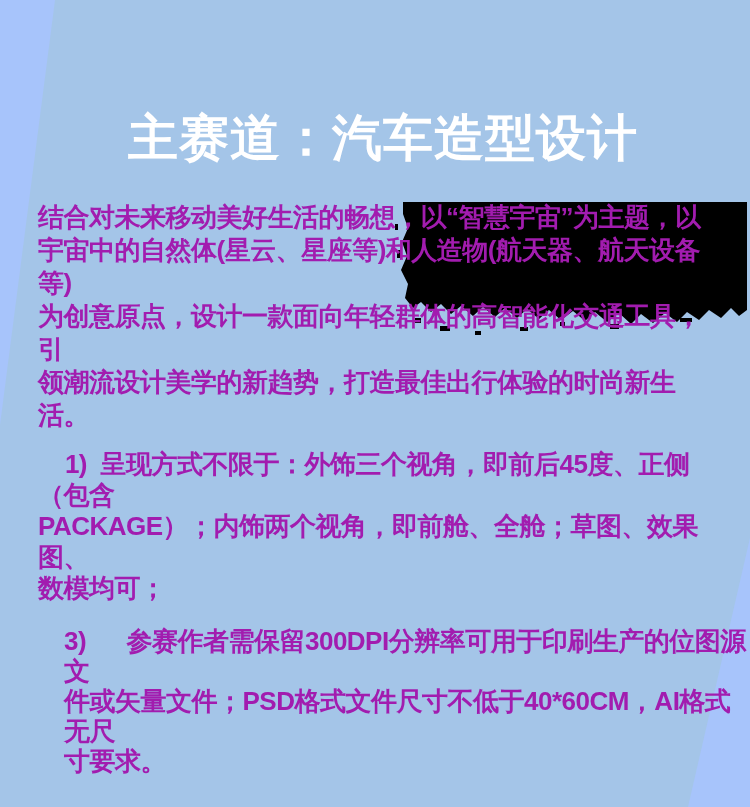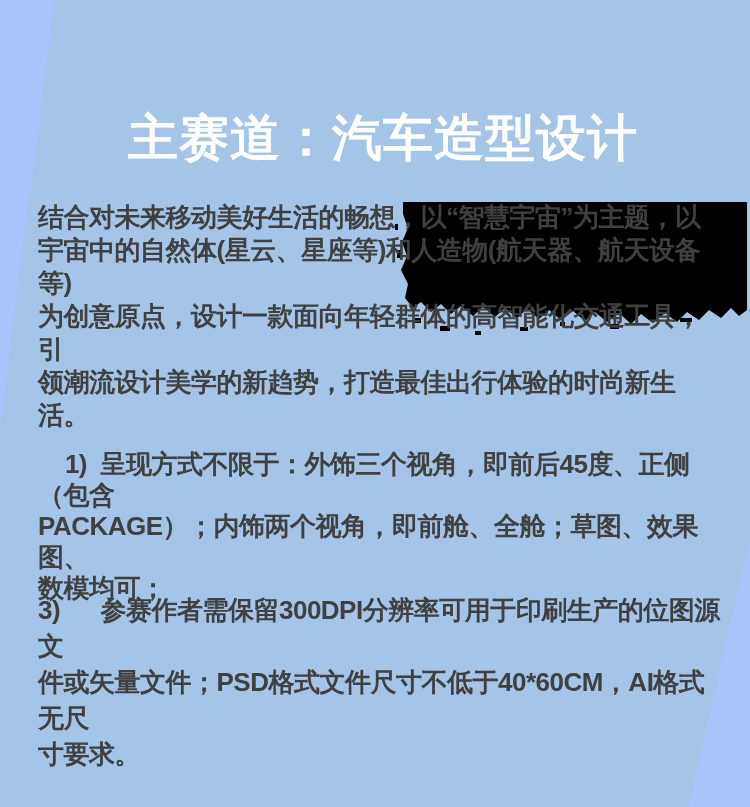--- a/index.html
+++ b/index.html
@@ -79,27 +79,27 @@
   .s7 { left: 415px; top: 318px; width: 6px;  height: 5px; }
   .s8 { left: 397px; top: 250px; width: 4px;  height: 8px; }
   .s9 { left: 395px; top: 224px; width: 3px;  height: 6px; }
   .body-text {
     position: absolute;
     left: 38px;
     width: 682px;
     font-size: 26px;
     letter-spacing: -0.5px;
     white-space: pre-wrap;
-    color: #404040;
+    color: #a21caf;
     z-index: 3;
   }
   .sec-intro   { top: 201px; line-height: 33px; }
   .sec-plan    { top: 356px; line-height: 31px; }
   .sec-item2   { top: 508px; line-height: 30px; }
-  .sec-item3   { top: 592px; line-height: 36px; }
+  .sec-item3   { top: 626px; line-height: 30px; margin-left: 26px; }
 </style>
 </head>
 <body>
 
 <div class="page">
 
   <div class="corner-tl"></div>
   <div class="corner-br"></div>
 
   <div class="highlight-block"></div>

